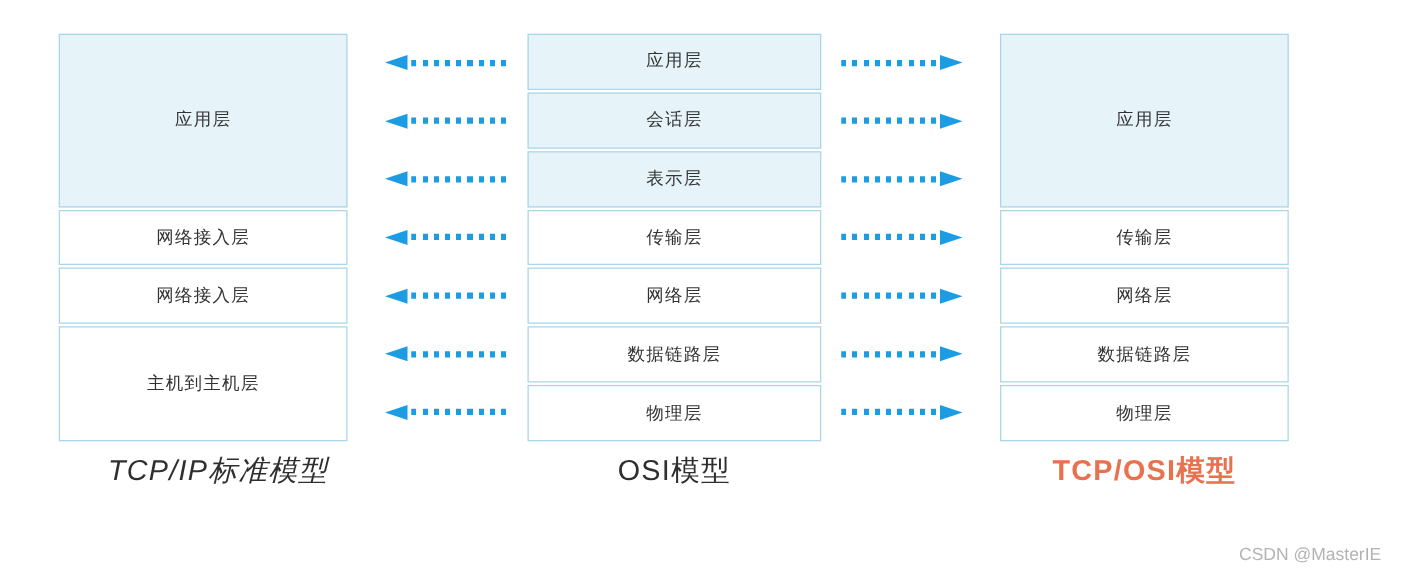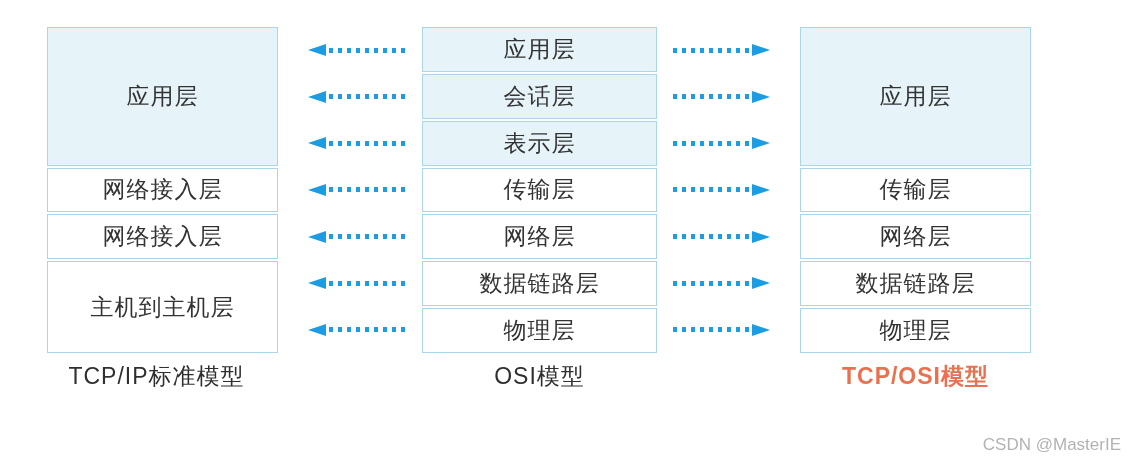--- a/index.html
+++ b/index.html
@@ -27,54 +27,54 @@
     grid-template-rows:repeat(7,1fr);
     gap:2px;
   }
   .col-left{left:47px;width:231px;}
   .col-mid{left:422px;width:235px;}
   .col-right{left:800px;width:231px;}
   .cell{
     border:1px solid var(--cell-border);
     background:#ffffff;
     display:flex;align-items:center;justify-content:center;
-    font-size:23px;color:var(--cell-text);
+    font-size:14px;color:var(--cell-text);
     letter-spacing:1px;
   }
   .cell.hl{background:var(--cell-fill);}
   .span2{grid-row:span 2;}
   .span3{grid-row:span 3;}
   .model-label{
     position:absolute;top:359px;height:34px;
     display:flex;align-items:center;justify-content:center;
     font-size:23px;color:var(--label-text);
     letter-spacing:1px;
   }
-  .model-label.left{left:41px;width:231px;}
+  .model-label.left{left:59px;width:231px;font-style:italic;}
   .model-label.mid{left:422px;width:235px;text-align:center;}
   .model-label.right{left:800px;width:231px;color:var(--peer-label);font-weight:bold;}
   .arrow-stack{
     position:absolute;top:27px;height:326px;
     display:grid;grid-template-rows:repeat(7,1fr);
   }
   .arrow-stack.gap-left{left:308px;width:100px;}
   .arrow-stack.gap-right{left:673px;width:97px;}
   .arrow{
     display:flex;align-items:center;width:100%;
   }
   .dots{
     flex:1;height:5px;
     background:repeating-linear-gradient(90deg,var(--arrow) 0 4px,transparent 4px 9px);
   }
   .tri{width:0;height:0;border-top:6px solid transparent;border-bottom:6px solid transparent;}
   .tri-left{border-right:18px solid var(--arrow);margin-right:3px;}
   .tri-right{border-left:18px solid var(--arrow);margin-left:3px;}
   .watermark{
-    position:absolute;right:12px;top:435px;
-    font-size:17px;color:var(--watermark);
+    position:absolute;right:28px;top:435px;
+    font-size:14px;color:var(--watermark);
   }
 </style>
 </head>
 <body>
 
 <div class="canvas">
 
   <div class="col col-left">
     <div class="cell hl span3">应用层</div>
     <div class="cell">网络接入层</div>

